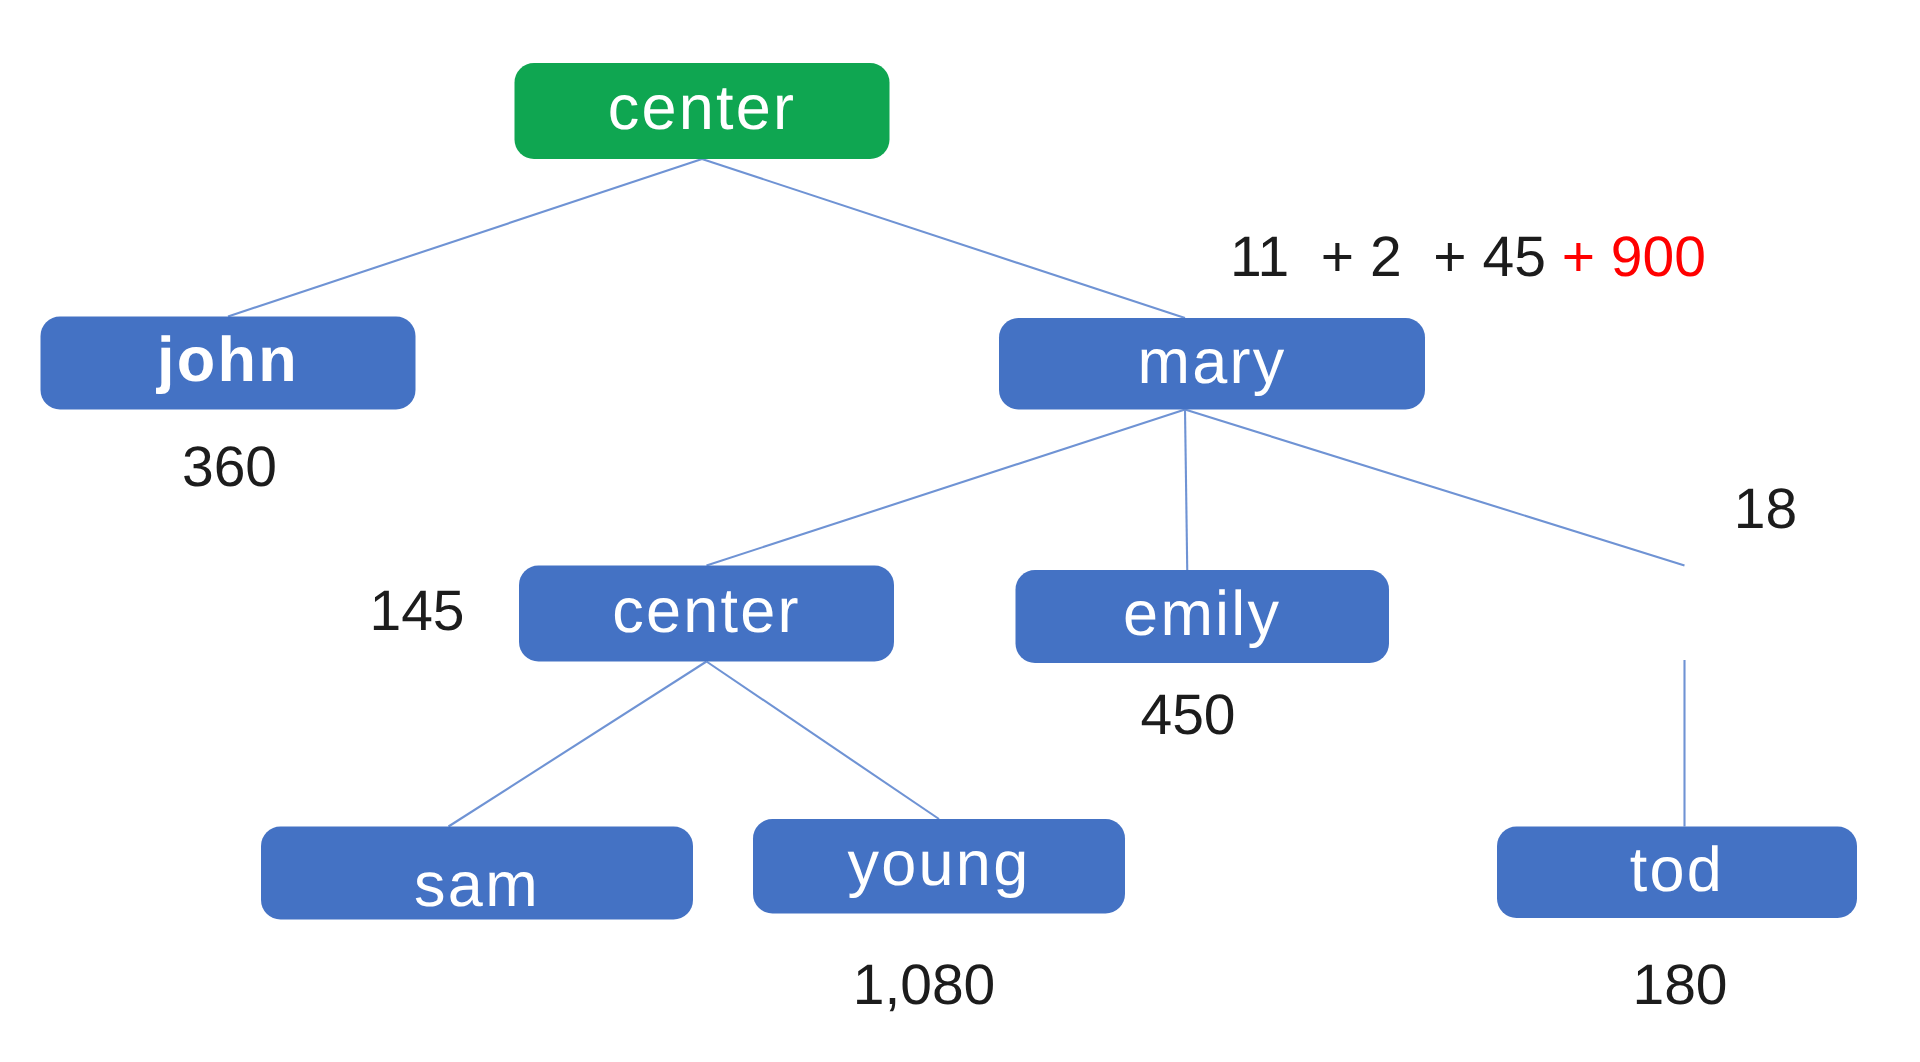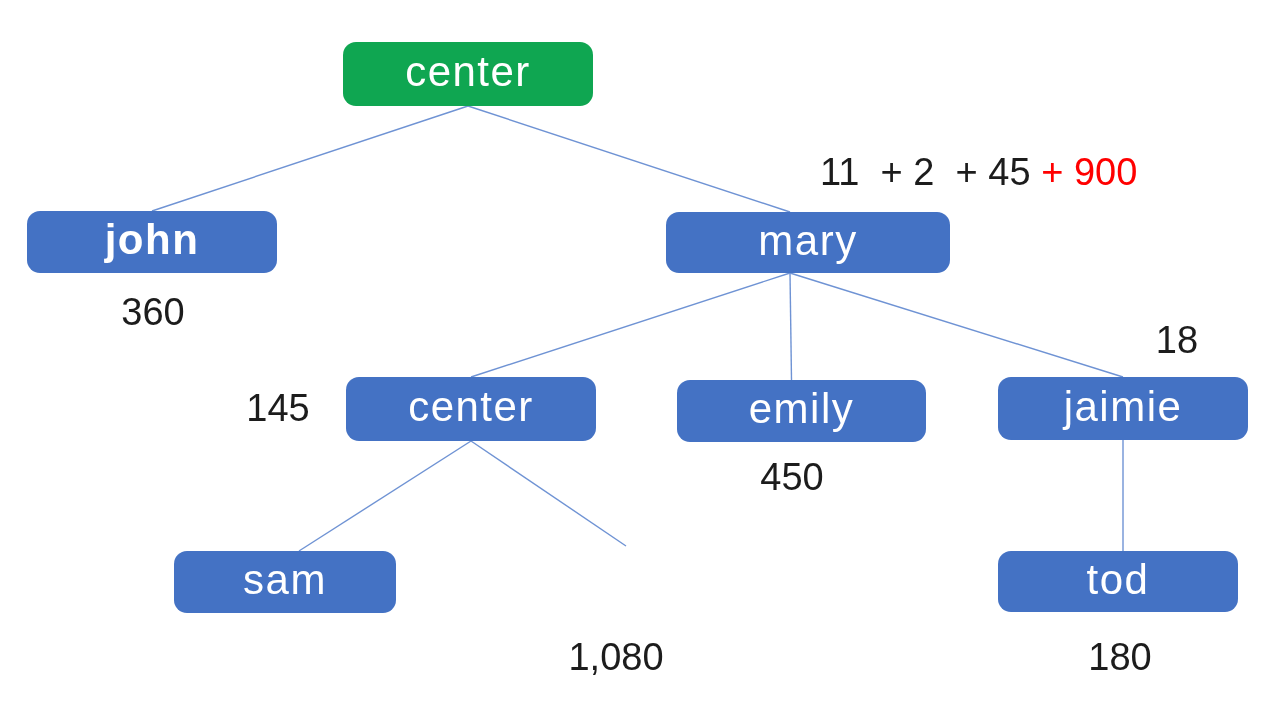--- a/index.html
+++ b/index.html
@@ -88,25 +88,25 @@
     </div>
     <div class="node" style="left: 666px; top: 212px; width: 284px; height: 61px;">
       <span>mary</span>
     </div>
     <div class="node" style="left: 346px; top: 377px; width: 250px; height: 64px;">
       <span>center</span>
     </div>
     <div class="node" style="left: 667px; top: 380px; width: 249px; height: 62px; margin-left: 10px;">
       <span>emily</span>
     </div>
-    <div class="node" style="left: 998px; top: 377px; width: 250px; height: 63px;">
-      <span>jaimie</span>
+    <div class="node" style="left: 174px; top: 551px; width: 288px; height: 62px; align-items: flex-end;">
+      <span>sam</span>
     </div>
-    <div class="node" style="left: 174px; top: 551px; width: 222px; height: 62px;">
-      <span>sam</span>
+    <div class="node" style="left: 502px; top: 546px; width: 248px; height: 63px;">
+      <span>young</span>
     </div>
     <div class="node" style="left: 998px; top: 551px; width: 240px; height: 61px;">
       <span>tod</span>
     </div>
     <div class="value-label" style="left: 153px; top: 312px;">360</div>
     <div class="value-label" style="left: 278px; top: 408px;">145</div>
     <div class="value-label" style="left: 792px; top: 477px;">450</div>
     <div class="value-label" style="left: 1177px; top: 340px;">18</div>
     <div class="value-label" style="left: 616px; top: 657px;">1,080</div>
     <div class="value-label" style="left: 1120px; top: 657px; text-align: right;">180</div>

